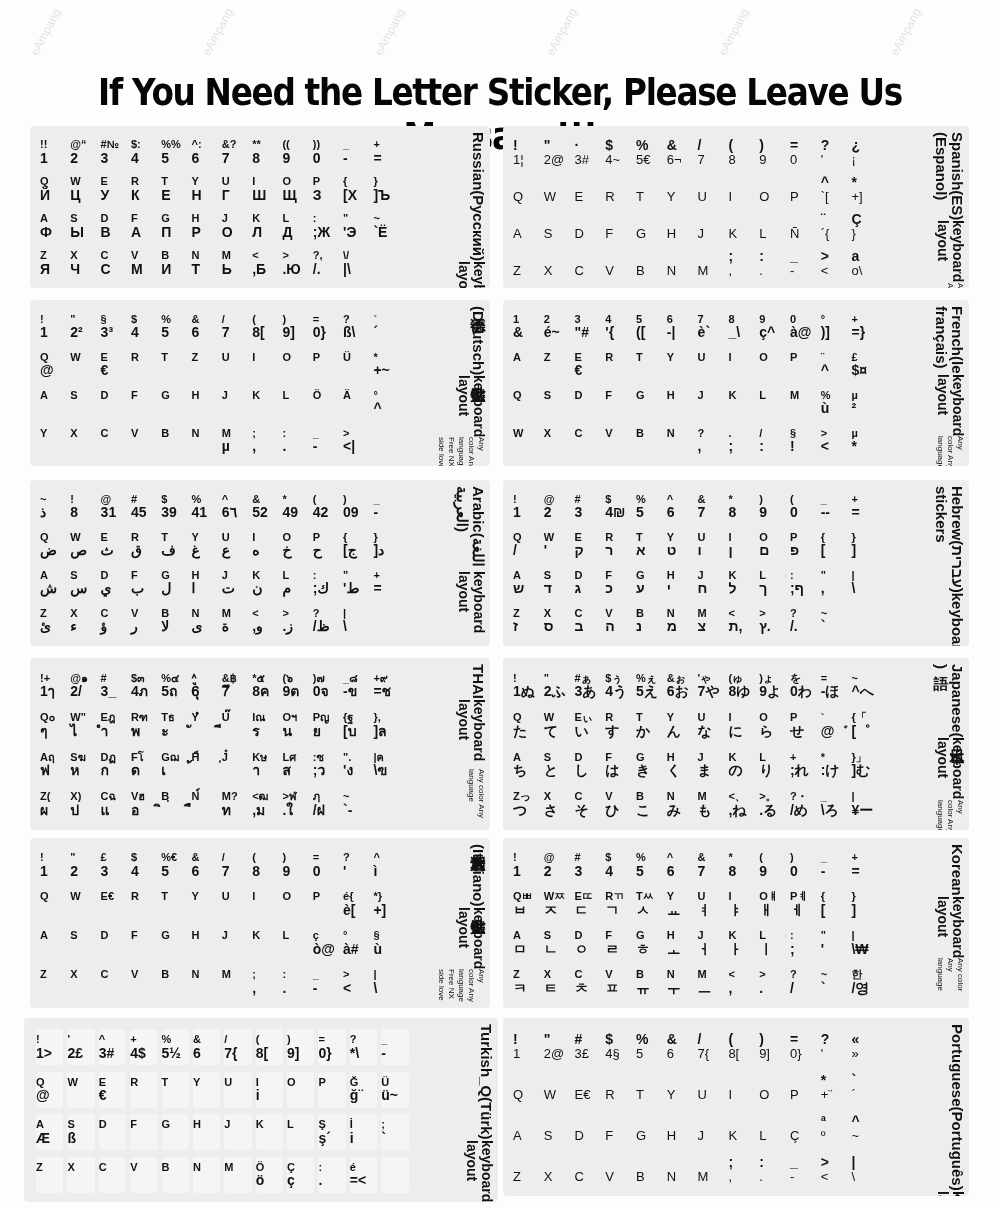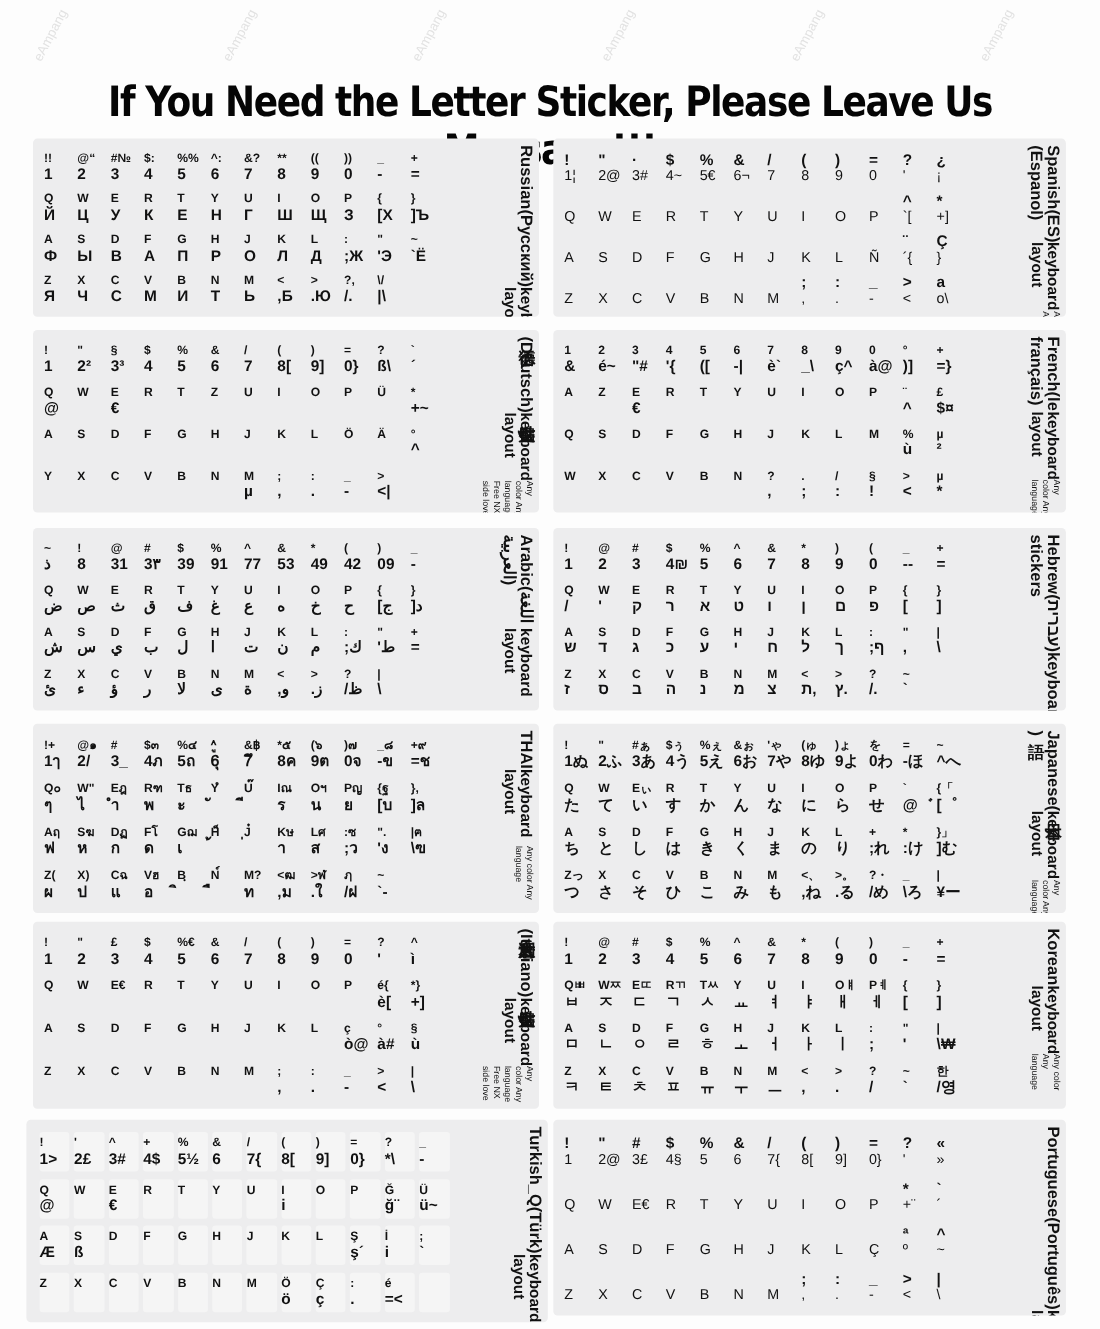--- a/index.html
+++ b/index.html
@@ -916,37 +916,37 @@
           <div class="key">
             <span class="top">!</span>
             <span class="bot">8</span>
           </div>
           <div class="key">
             <span class="top">@</span>
             <span class="bot">31</span>
           </div>
           <div class="key">
             <span class="top">#</span>
-            <span class="bot">3٣</span>
+            <span class="bot">45</span>
           </div>
           <div class="key">
             <span class="top">$</span>
             <span class="bot">39</span>
           </div>
           <div class="key">
             <span class="top">%</span>
-            <span class="bot">91</span>
+            <span class="bot">41</span>
           </div>
           <div class="key">
             <span class="top">^</span>
-            <span class="bot">77</span>
+            <span class="bot">6٦</span>
           </div>
           <div class="key">
             <span class="top">&amp;</span>
-            <span class="bot">53</span>
+            <span class="bot">52</span>
           </div>
           <div class="key">
             <span class="top">*</span>
             <span class="bot">49</span>
           </div>
           <div class="key">
             <span class="top">(</span>
             <span class="bot">42</span>
           </div>
           <div class="key">

